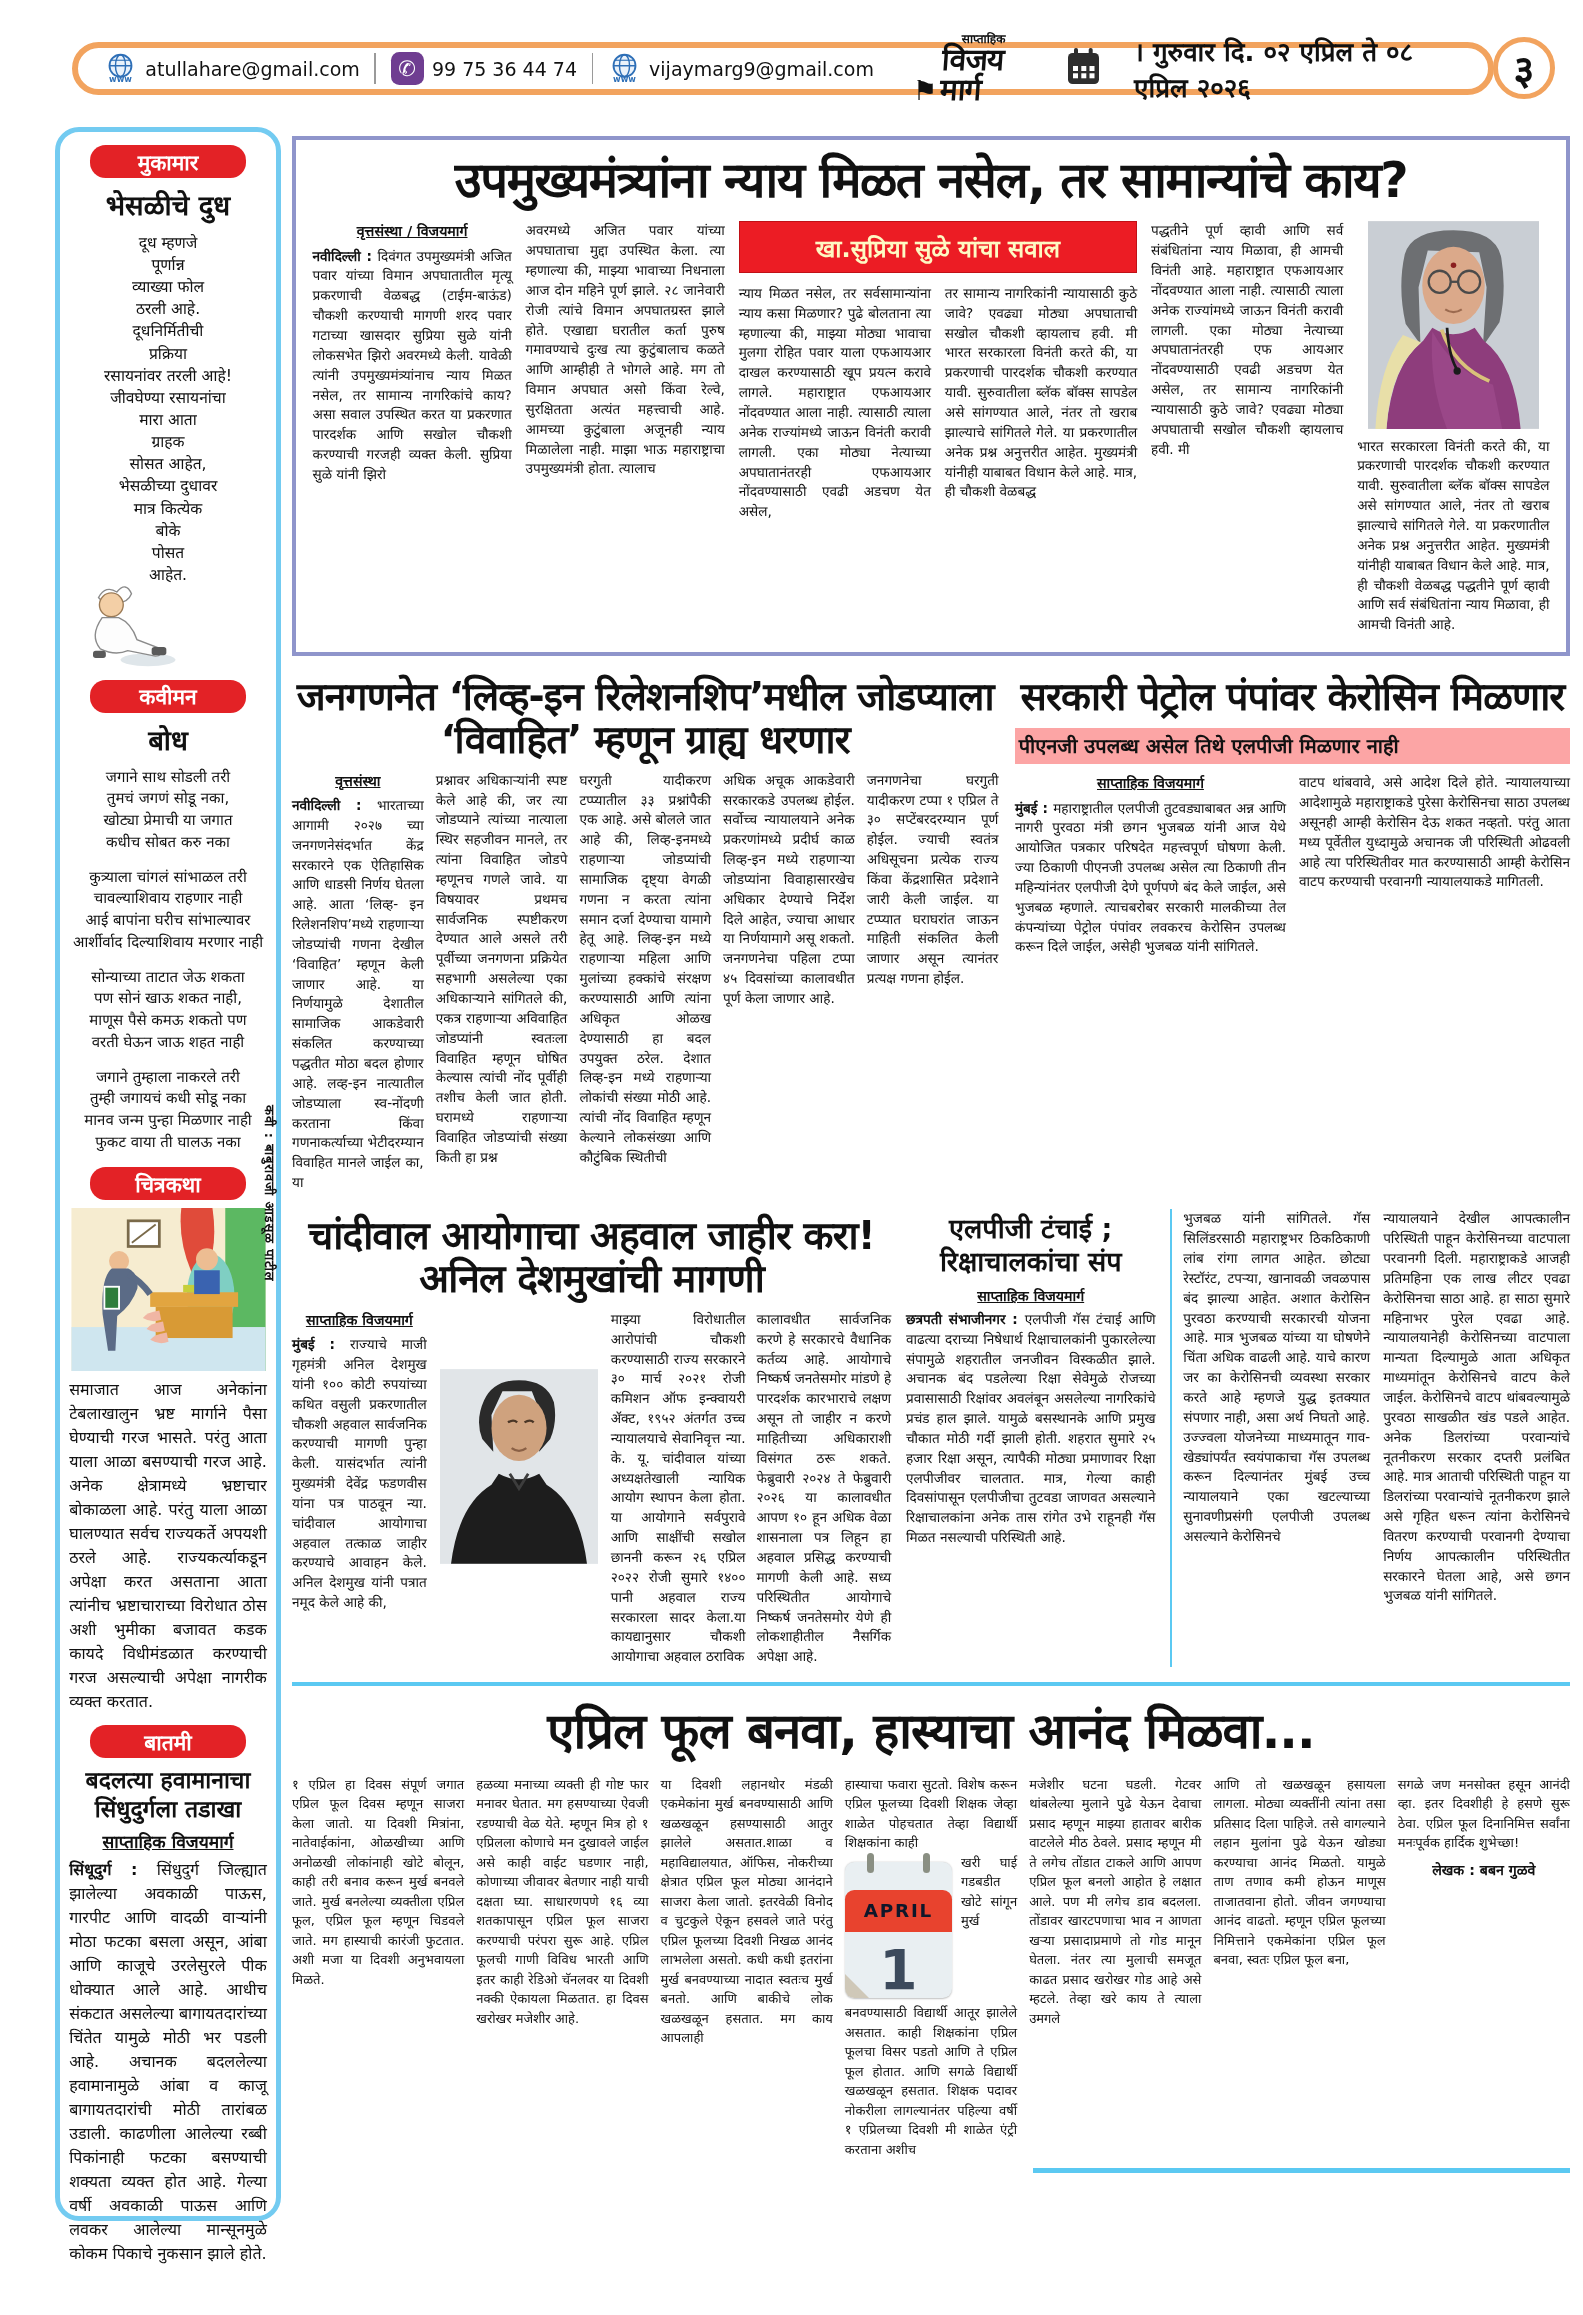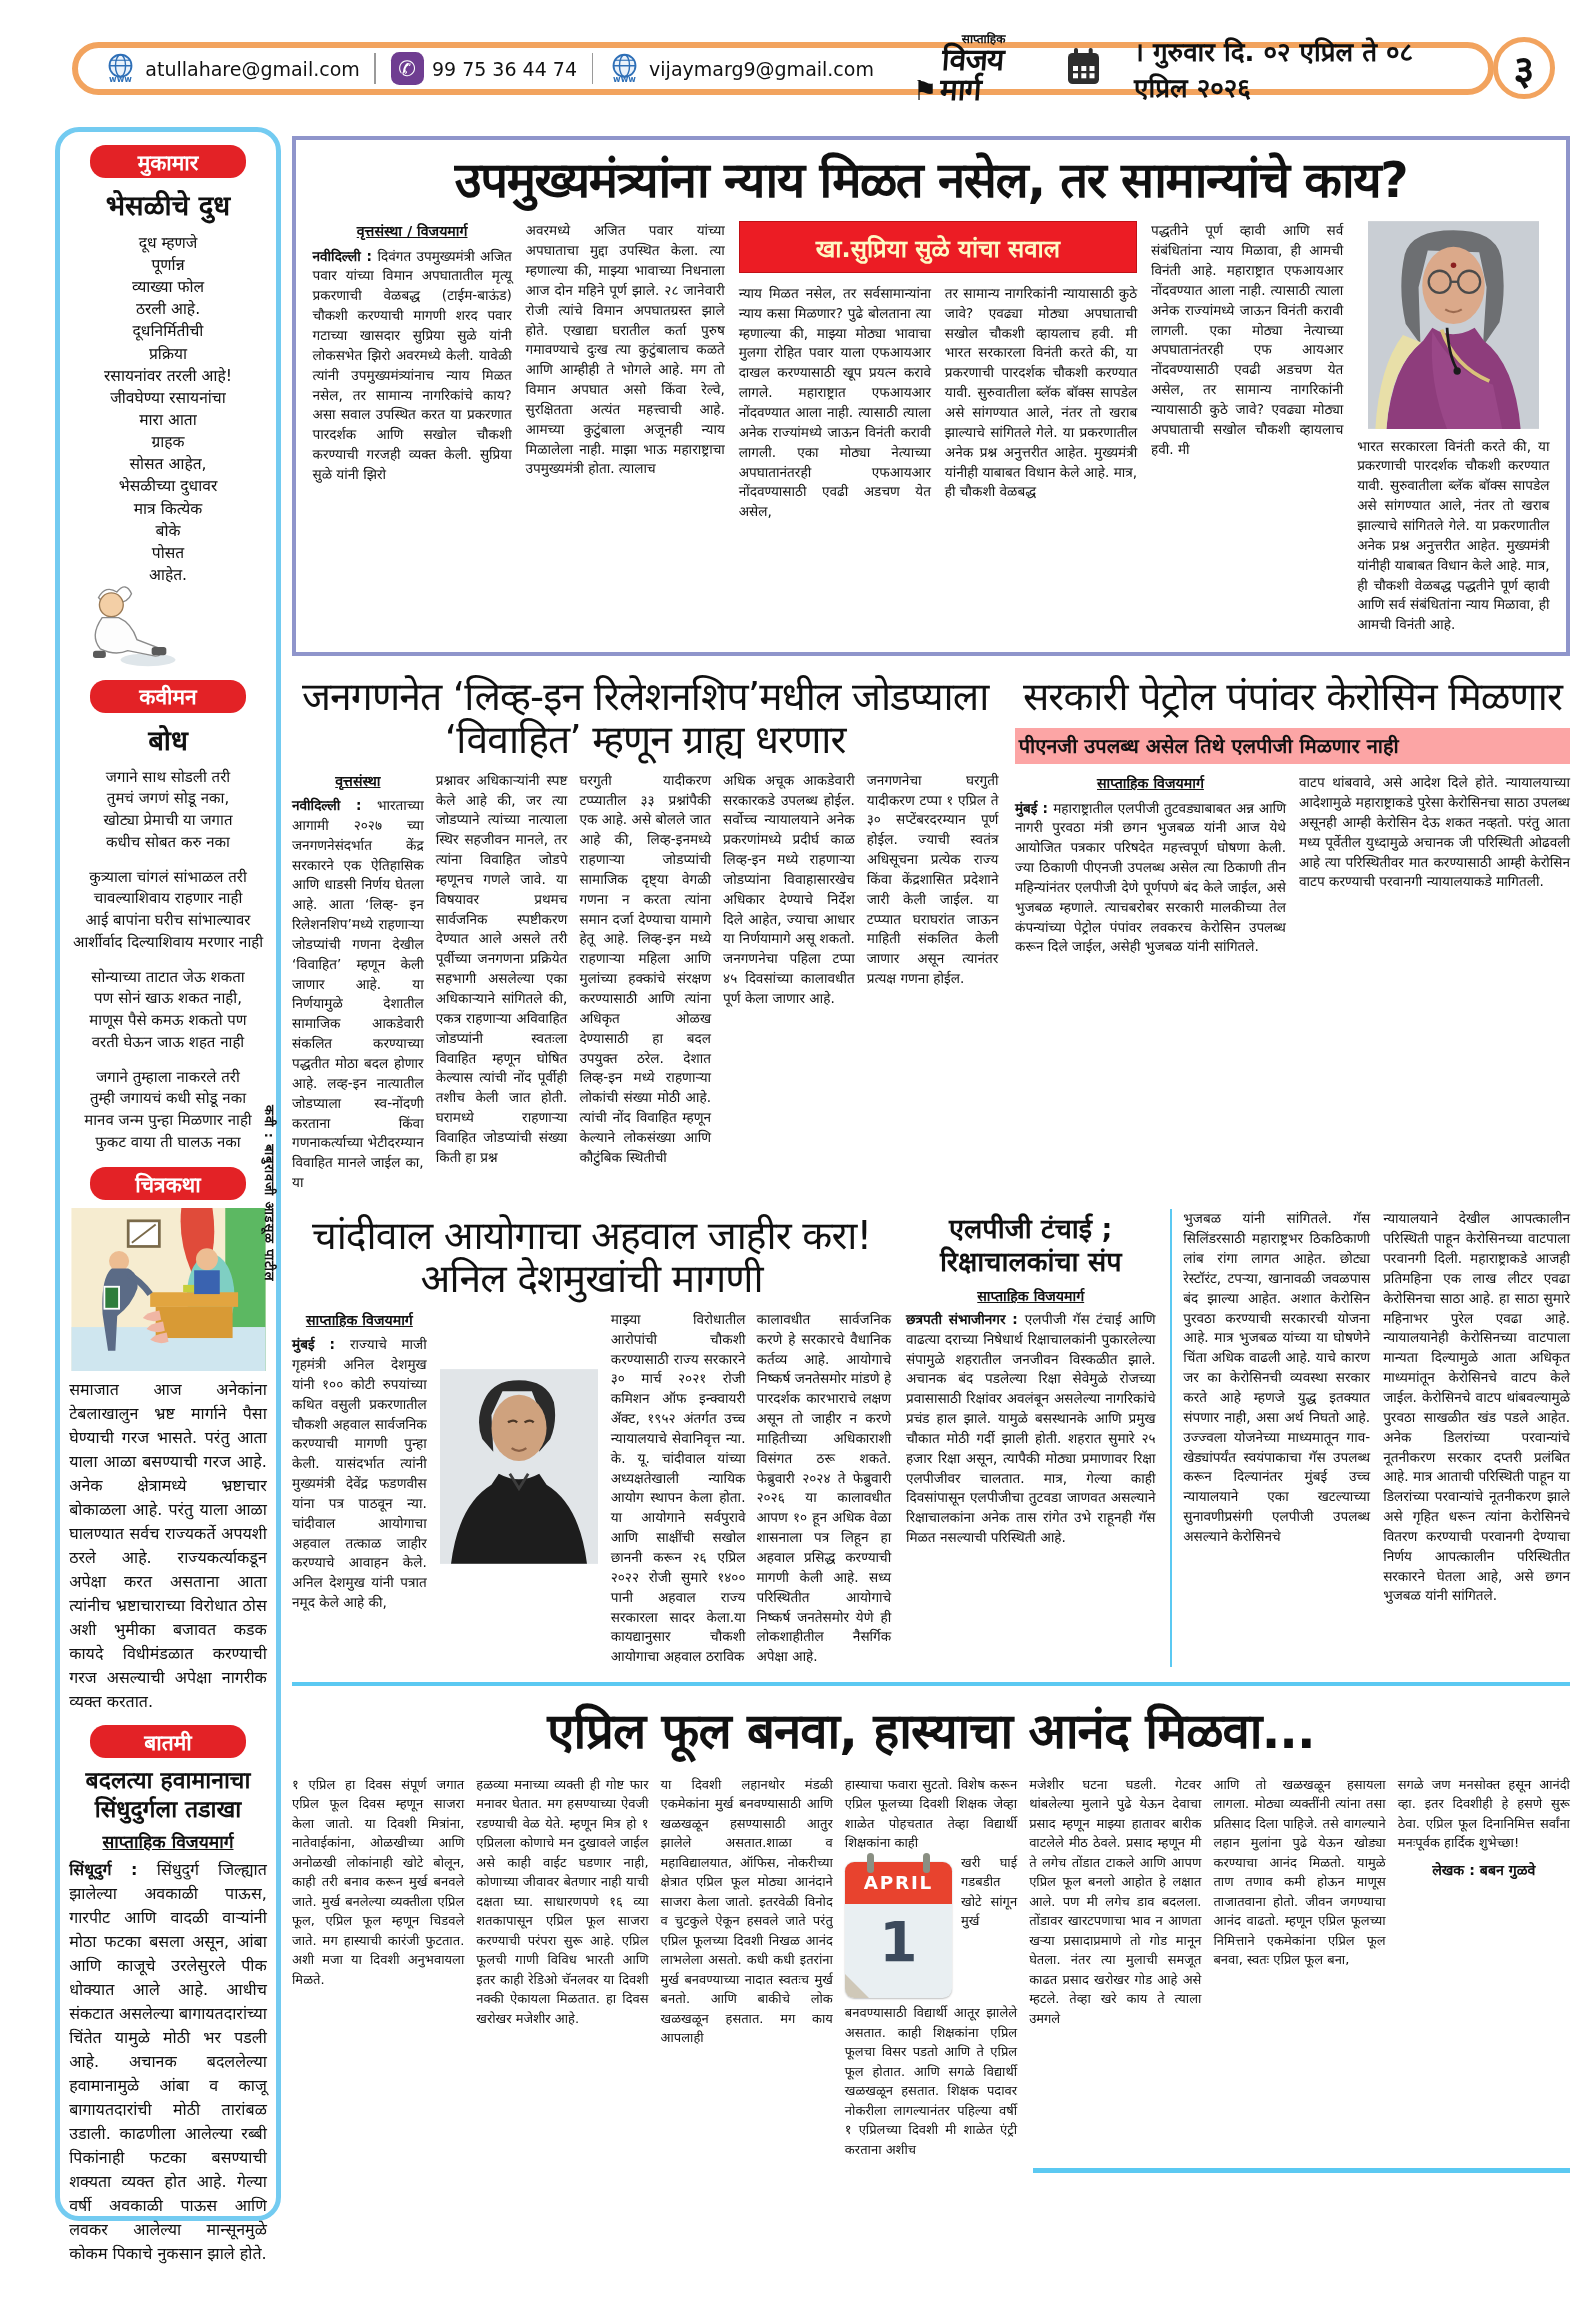--- a/index.html
+++ b/index.html
@@ -66,38 +66,38 @@
   .dateline{font-weight:bold;}
   .wrap2{flex:2;display:flex;flex-direction:column;}
   .redbox{background:#EC1C24;border:1.8px solid #C01016;color:#fef9c3;font-weight:800;font-size:24px;
     text-align:center;padding:8.3px 3.7px;margin:0 0 11px;}
   .innercols{display:flex;gap:13.8px;flex:1;}
   .photo{display:block;margin:0 auto 7.3px;}
   
   .row2{display:flex;gap:16.5px;margin-top:14.7px;}
   .census{width:56%;}
   .kerosene{width:44%;}
-  .h-med{font-size:39px;font-weight:400;text-align:center;line-height:1.1;letter-spacing:-0.9px;margin:5.5px 0 9.2px;}
+  .h-med{font-size:39px;font-weight:700;text-align:center;line-height:1.1;letter-spacing:-0.9px;margin:5.5px 0 9.2px;}
   .subhead{background:#fca5a5;font-size:20px;font-weight:bold;text-align:left;padding:4.6px 3.7px;margin:1.8px 0 9.2px;}
   .row3{display:flex;gap:14.7px;margin-top:16.5px;}
   .chandiwal{width:48%;}
   .strike{width:20%;}
   .keros-cont{width:32%;border-left:2.8px solid #5BC9F2;padding-left:11px;box-sizing:border-box;}
   .h-small{font-size:27px;font-weight:800;text-align:center;line-height:1.22;white-space:pre-line;margin:3.7px 0 7.3px;}
   .cyan-rule{height:4.6px;background:#5BC9F2;margin:14.7px 0 9.2px;}
   .cyan-rule.right{width:42%;margin-left:auto;margin-top:9.2px;}
   .h-april{font-size:49px;font-weight:800;text-align:center;letter-spacing:-0.9px;margin:3.7px 0 13px;}
   .april-cols .col{font-size:13px;line-height:1.5;}
   
   .cal{float:left;width:107px;height:136px;position:relative;margin:9.2px 9.2px 5.5px 0;
     background:#E9EFF2;border-radius:9.2px;box-shadow:0 0.9px 1.8px rgba(0,0,0,.25);}
   .cal .pin{position:absolute;top:-9.2px;width:7.3px;height:20px;background:#8a8f83;border-radius:3.7px;}
   .cal .pin.l{left:22px;} .cal .pin.r{right:22px;}
-  .cal .cal-top{background:#E8432E;color:#ffffff;font-weight:800;font-size:18.4px;text-align:center;
-    border-radius:9.2px 9.2px 0 0;padding:7.3px 0;letter-spacing:1.8px;}
+  .cal .cal-top{background:#E8432E;color:#0f172a;font-weight:800;font-size:18.4px;text-align:center;
+    border-radius:9.2px 9.2px 0 0;padding:7.3px 0;letter-spacing:1.8px;margin-top:28px;}
   .cal .cal-day{font-size:55px;font-weight:800;color:#3C4A5C;text-align:center;line-height:1.4;}
   .cal .fold{position:absolute;left:0;bottom:0;width:0;height:0;border-bottom:24px solid #cfc8b8;border-right:24px solid transparent;border-radius:0 0 0 9.2px;}
   .author{font-weight:800;text-align:center;margin-top:7.3px;font-size:14.2px;}
   .photo-slot{flex:0 0 162px;}
 </style>
 </head>
 <body>
 
 <div class="header-bar">
   <div class="hitem">

